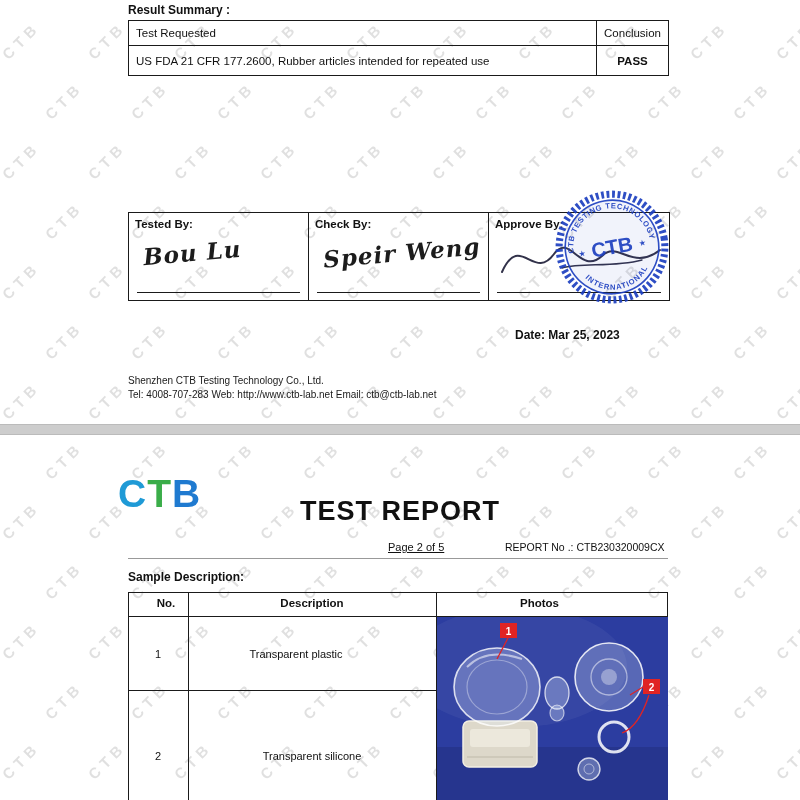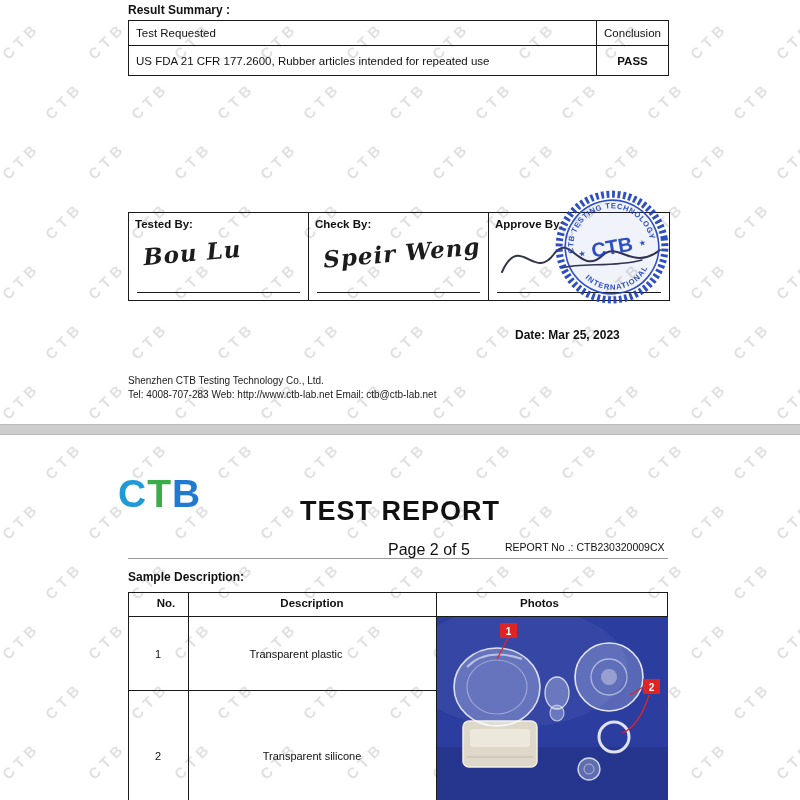--- a/index.html
+++ b/index.html
@@ -43,21 +43,21 @@
   .page-divider{left:0;top:424px;width:800px;height:9px;background:#cdcdcd;
                 border-top:1px solid #bbb;border-bottom:1px solid #bbb;}
 
   
   .logo{left:118px;top:472px;font-size:39px;font-weight:900;letter-spacing:1px;
         font-family:"Liberation Sans",sans-serif;}
   .logo .lc{color:#1f9ad6;}
   .logo .lt{color:#3aad49;}
   .logo .lb{color:#1f7ad0;}
   .report-title{left:0;top:496px;width:800px;text-align:center;font-size:27px;font-weight:bold;letter-spacing:1px;}
-  .page-info{left:388px;top:541px;font-size:16px;}
+  .page-info{left:388px;top:541px;font-size:11px;text-decoration:underline;}
   .report-no{left:505px;top:541px;font-size:10.5px;}
   .hdr-rule{left:128px;top:558px;width:540px;border-bottom:1px solid #999;}
   .sample-label{left:128px;top:570px;font-size:12px;font-weight:bold;}
 
   .t2-outer{left:128px;top:592px;width:540px;height:208px;border:1px solid #1a1a1a;border-bottom:none;box-sizing:border-box;}
   .t2-hline{left:128px;top:616px;width:540px;border-top:1px solid #1a1a1a;}
   .t2-rowline{left:128px;top:690px;width:308px;border-top:1px solid #1a1a1a;}
   .t2-v1{left:188px;top:592px;height:208px;border-left:1px solid #1a1a1a;}
   .t2-v2{left:436px;top:592px;height:208px;border-left:1px solid #1a1a1a;}
   .t2-h{font-size:11.5px;font-weight:bold;text-align:center;}

